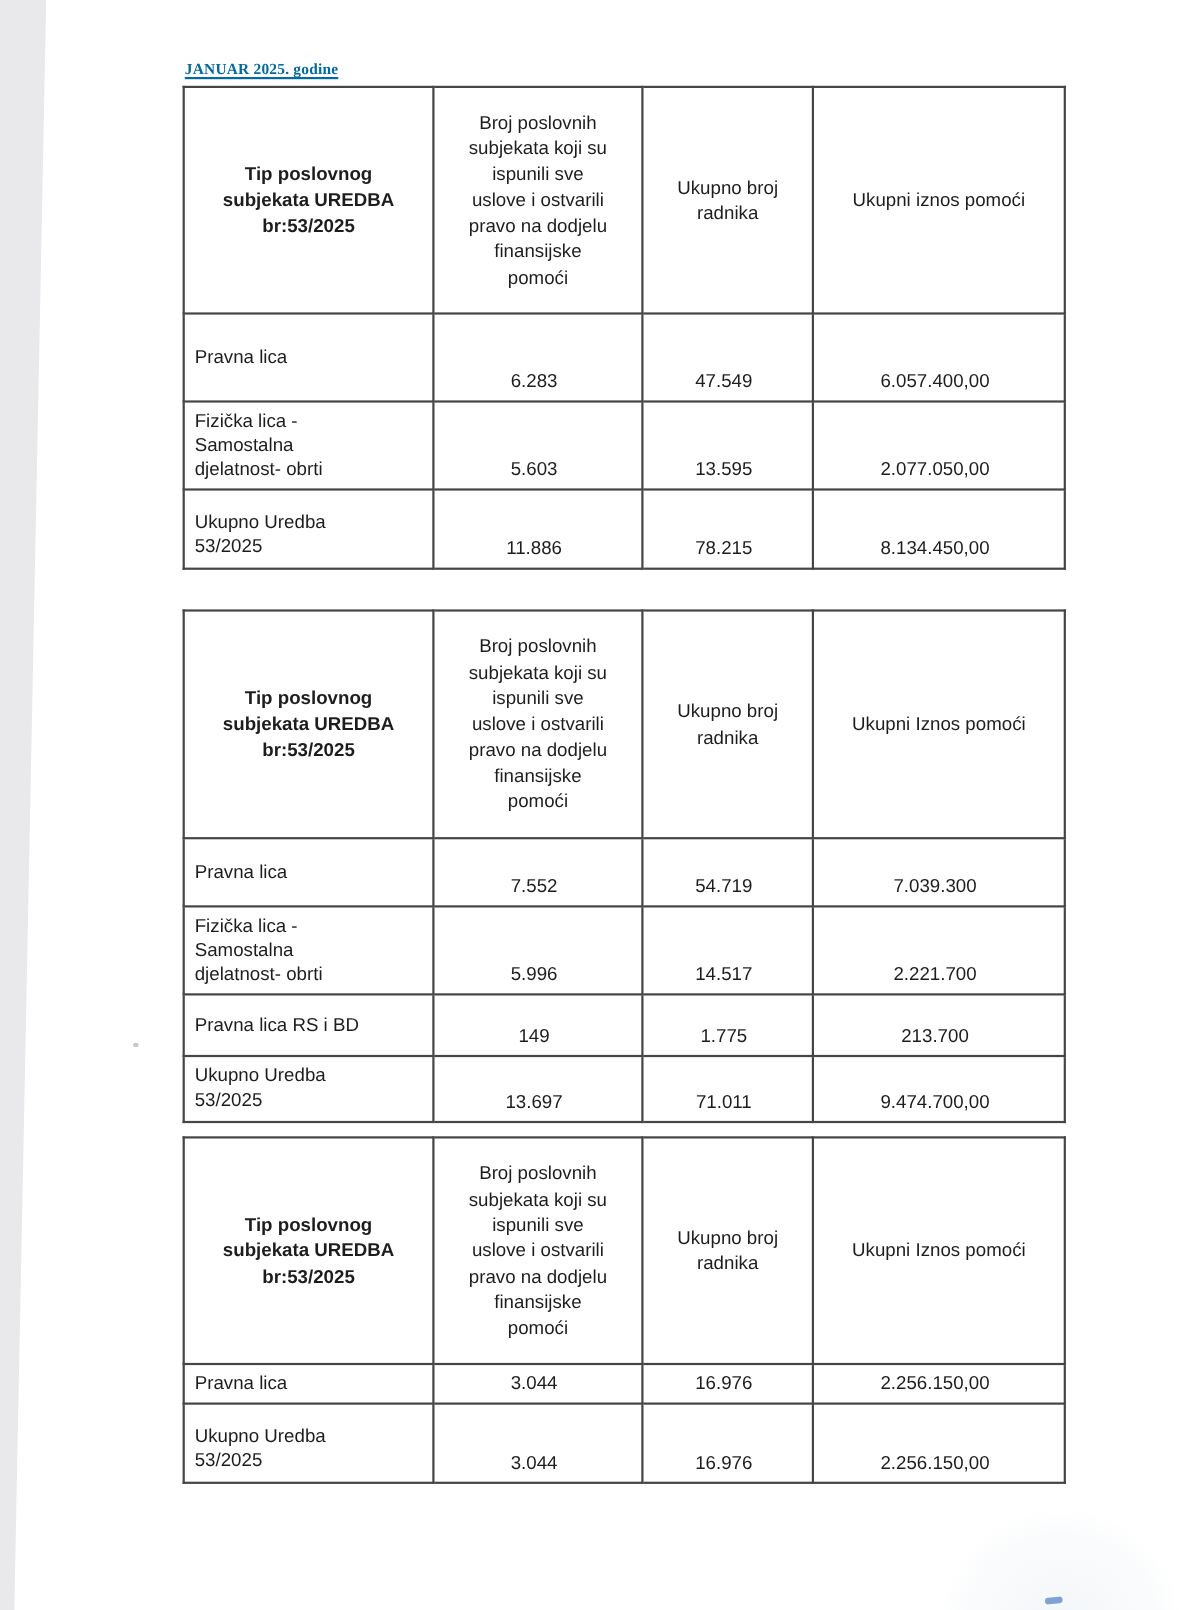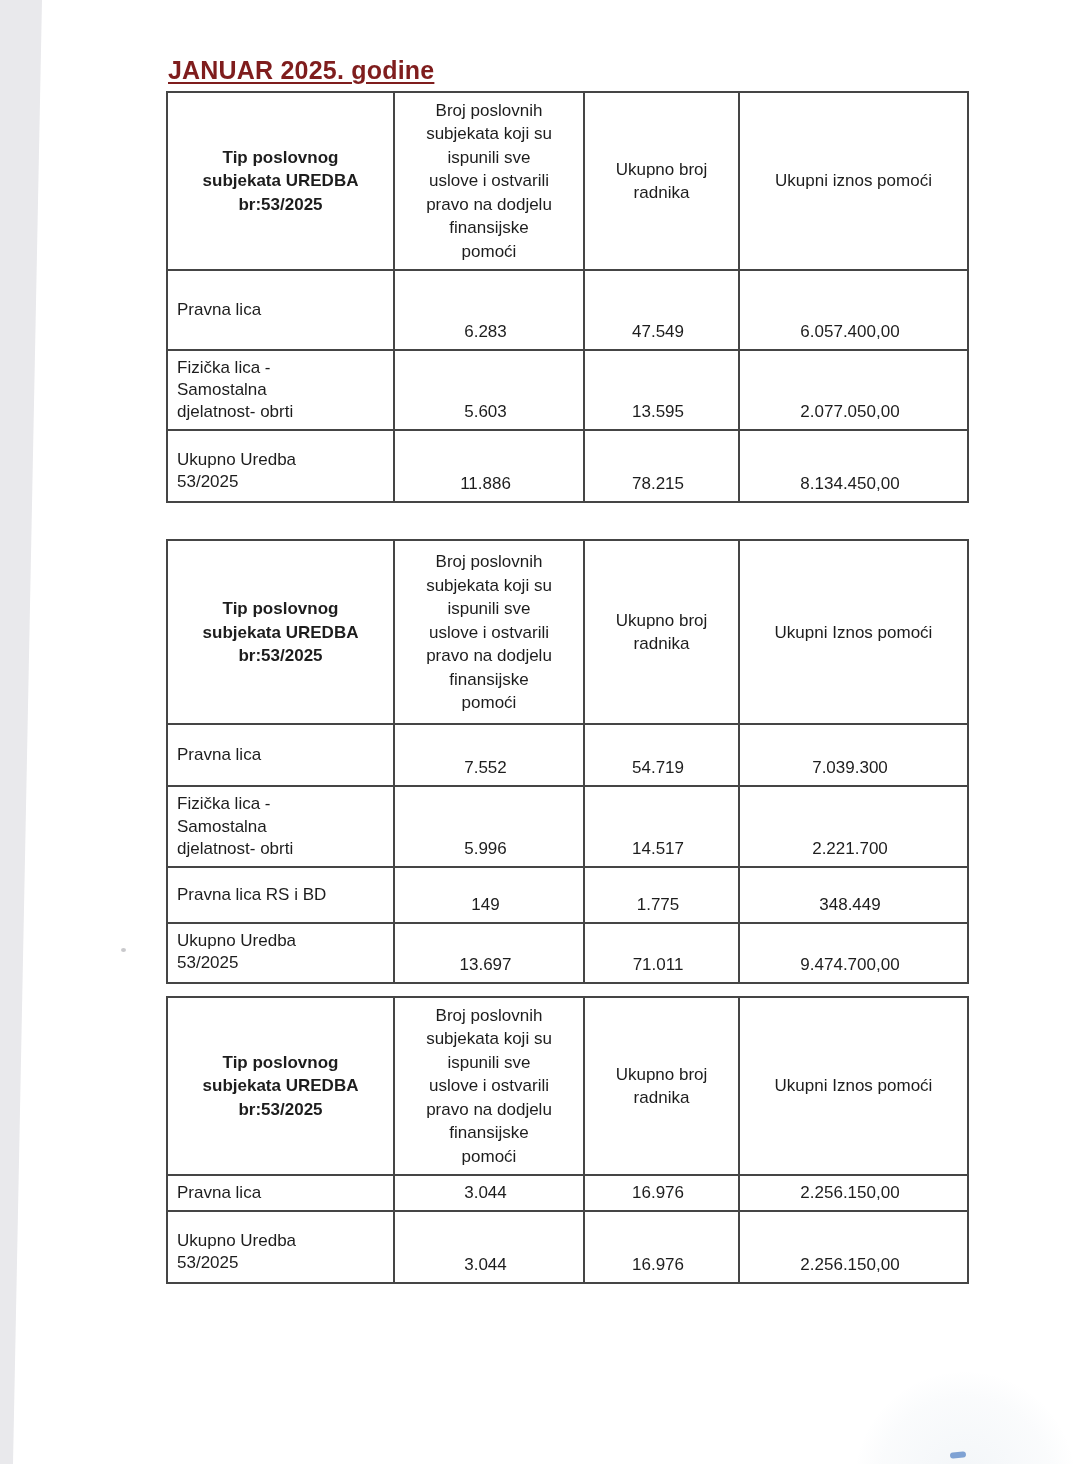--- a/index.html
+++ b/index.html
@@ -29,47 +29,48 @@
   }
   .pen-mark {
     position:absolute; left:950px; top:1452px; width:16px; height:6px;
     background:#6a93cc; border-radius:3px; opacity:.85;
     transform:rotate(-6deg);
   }
 
   .content { position:absolute; left:166px; top:56px; width:801px; }
 
   .tbl-title {
-    font-size:25px; font-weight:bold; letter-spacing:.2px;
+    font-size:14px; font-weight:bold; letter-spacing:.2px;
     text-decoration:underline;
     text-decoration-thickness:2px;
     text-underline-offset:3px;
     margin:0 0 6px 2px;
-    color:#7f1d1d;
+    color:#0369a1;
+    font-family:Liberation Serif, serif;
   }
 
   table.doc {
     width:801px; border-collapse:collapse; table-layout:fixed;
     background:#fff;
   }
   table.doc col.c1 { width:227px; }
   table.doc col.c2 { width:190px; }
   table.doc col.c3 { width:155px; }
   table.doc col.c4 { width:229px; }
 
   table.doc th, table.doc td {
     border:2px solid #454545;
     font-size:17px;
     color:#1d1d1d;
   }
   table.doc th {
     font-weight:normal;
     text-align:center; vertical-align:middle;
     line-height:1.38;
-    padding:6px 6px;
+    padding:20px 6px;
     white-space:pre-line;
   }
   table.doc th.first { font-weight:bold; }
 
   td.row-label {
     text-align:left; vertical-align:middle;
     padding:6px 6px 6px 9px;
     line-height:1.3;
     white-space:pre-line;
     margin-top:39px;
@@ -179,21 +180,21 @@
 Samostalna
 djelatnost- obrti</td>
         <td class="num">5.996</td>
         <td class="num">14.517</td>
         <td class="num">2.221.700</td>
       </tr>
       <tr style="height:56px">
         <td class="row-label">Pravna lica RS i BD</td>
         <td class="num">149</td>
         <td class="num">1.775</td>
-        <td class="num">348.449</td>
+        <td class="num">213.700</td>
       </tr>
       <tr class="total" style="height:56px">
         <td class="row-label">Ukupno Uredba
 53/2025</td>
         <td class="num">13.697</td>
         <td class="num">71.011</td>
         <td class="num">9.474.700,00</td>
       </tr>
     </tbody>
       </table>

